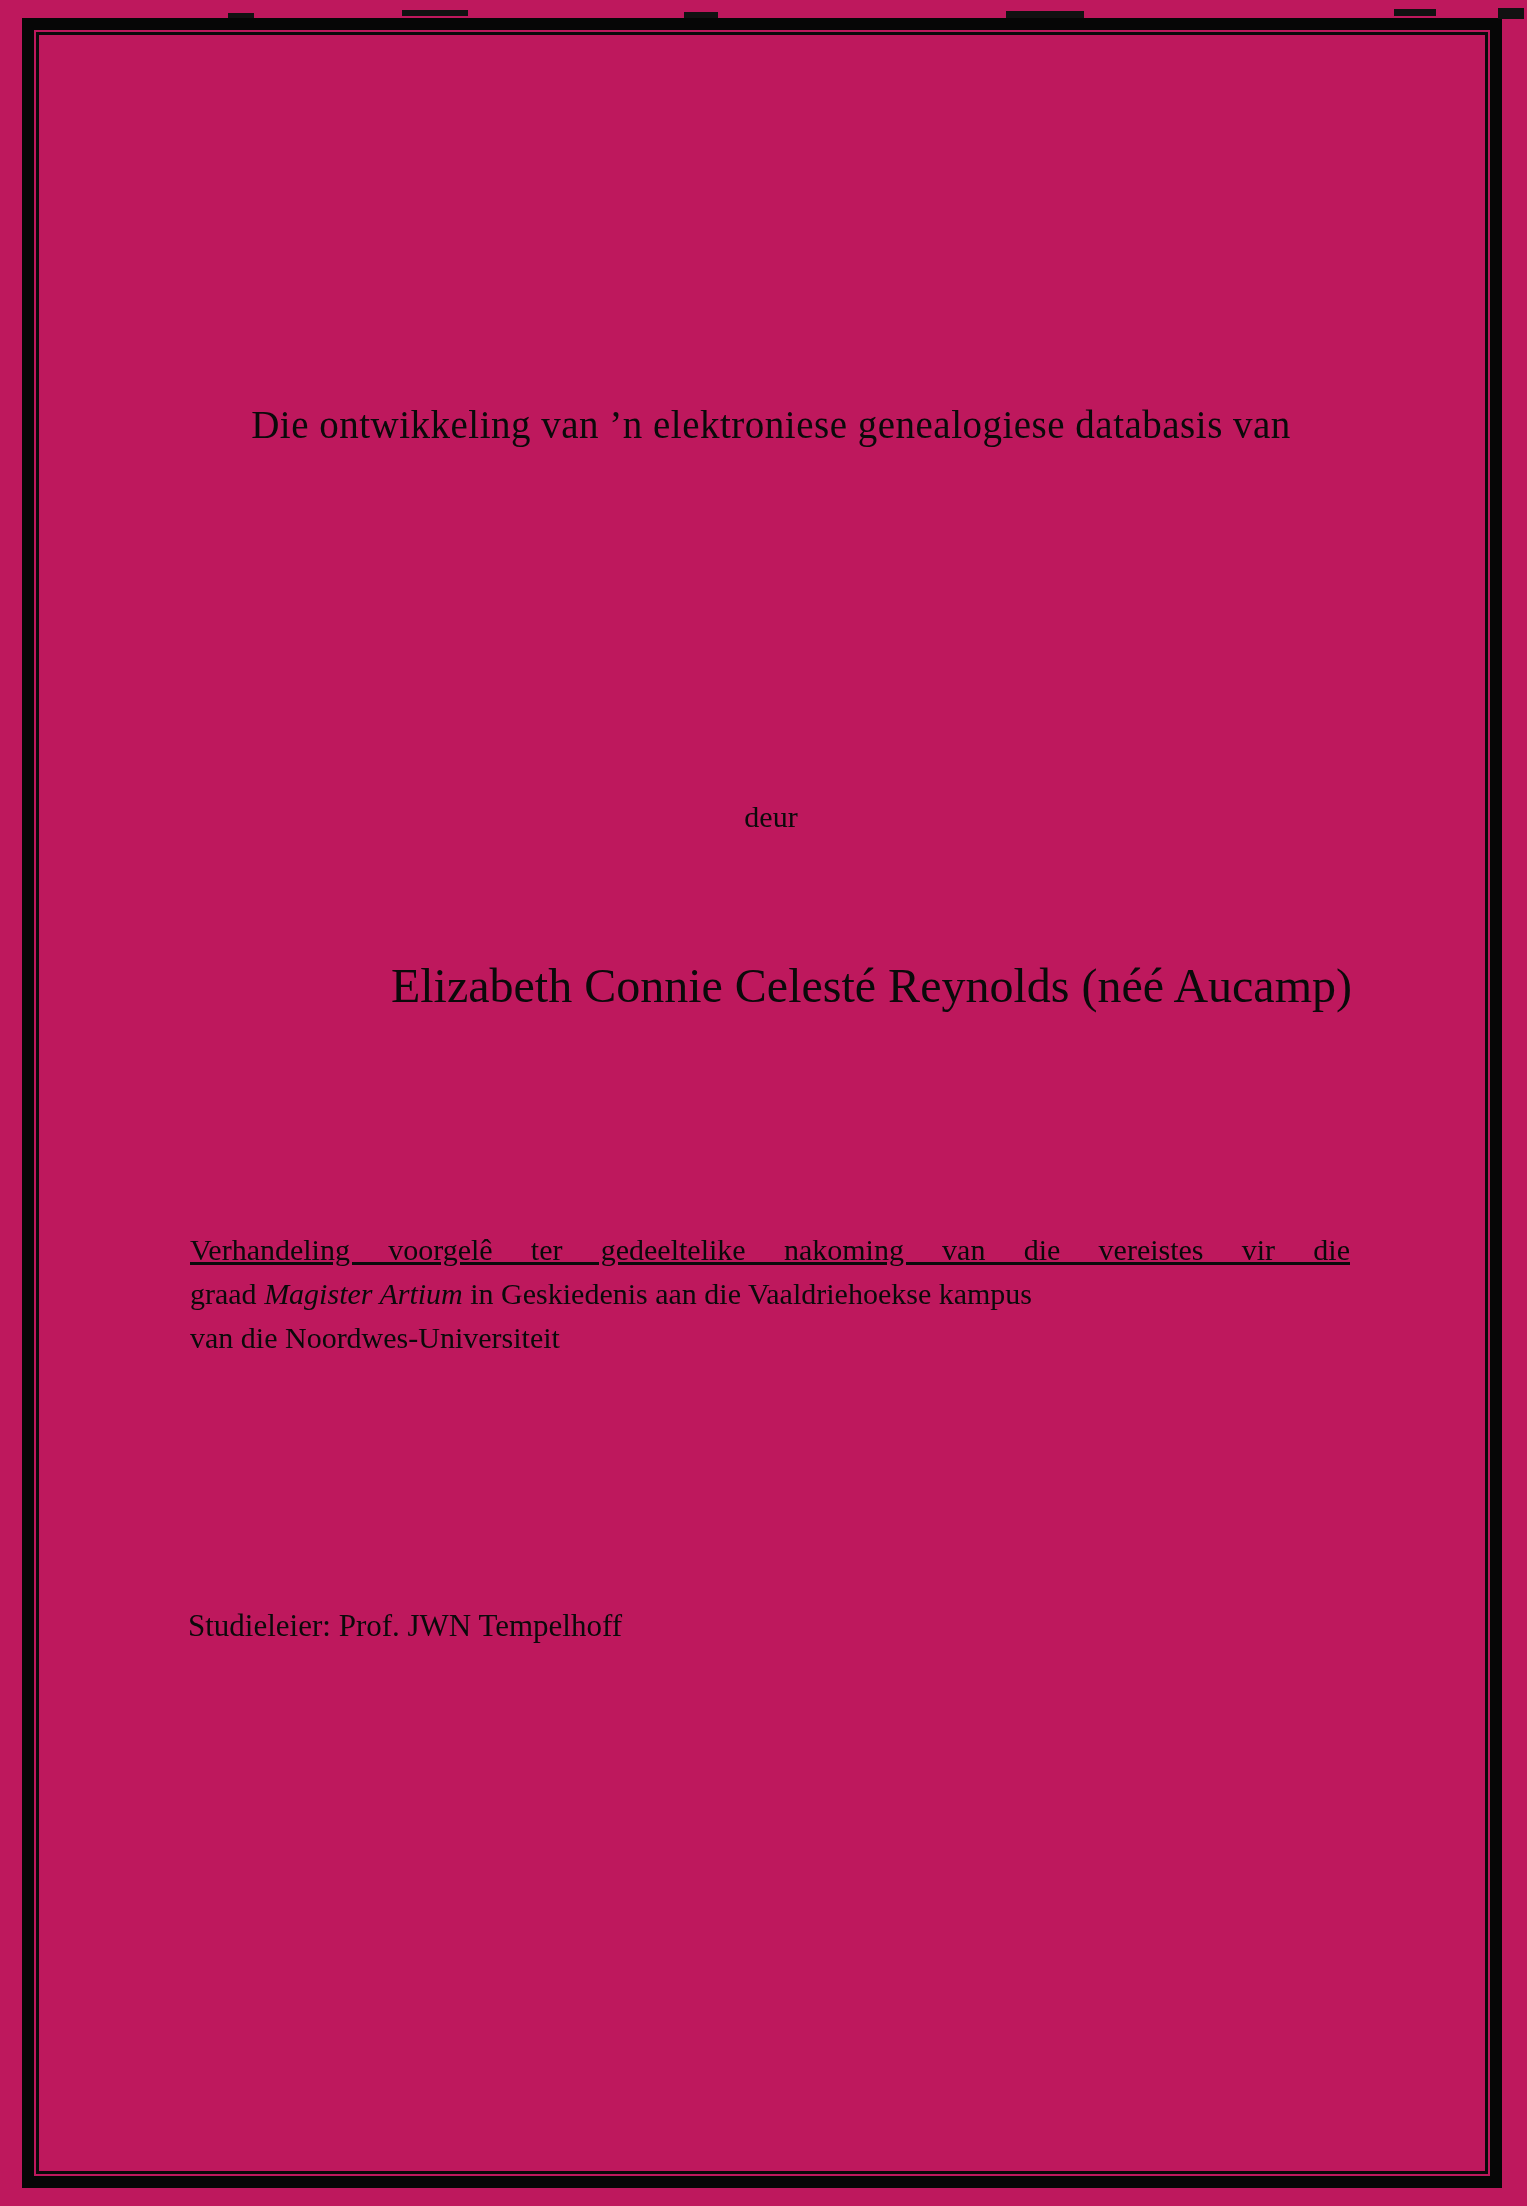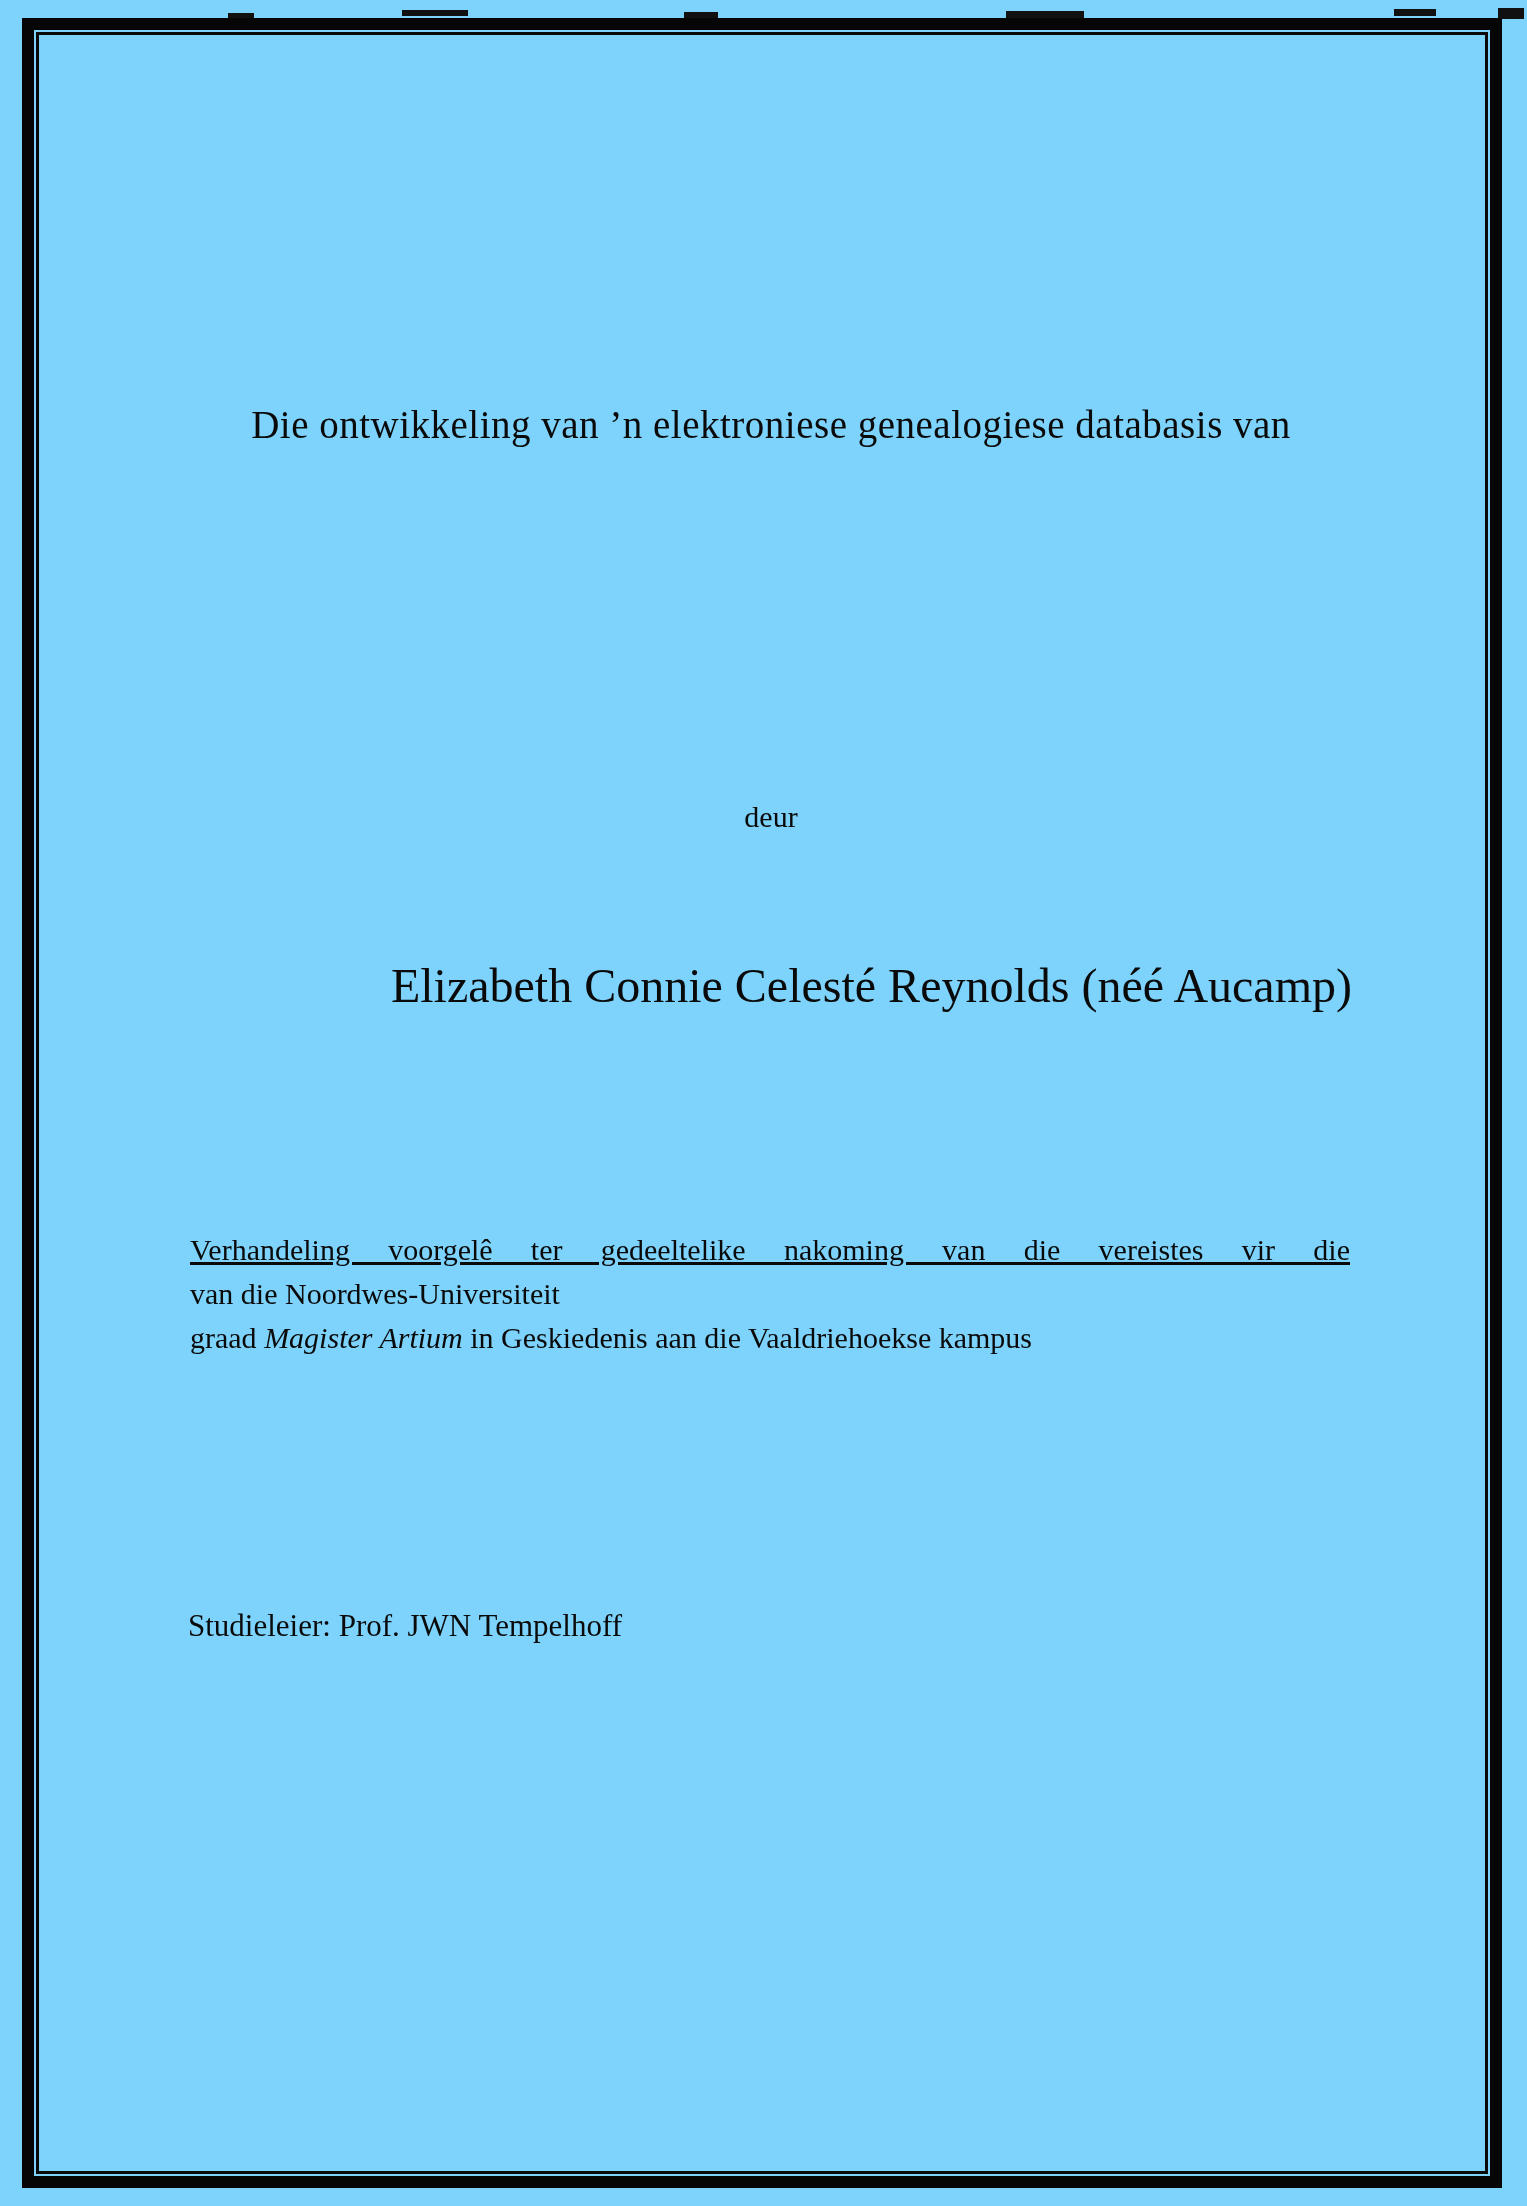--- a/index.html
+++ b/index.html
@@ -4,21 +4,21 @@
 <style>
   html, body {
     margin: 0;
     padding: 0;
     background: #ffffff;
   }
   .page {
     position: relative;
     width: 1527px;
     height: 2206px;
-    background: #7dd3fc;
+    background: #be185d;
     overflow: hidden;
     font-family: "Liberation Serif", serif;
     color: #0a0a0a;
   }
   
   .frame-outer {
     position: absolute;
     left: 22px; top: 18px;
     width: 1480px; height: 2170px;
     border: 12px solid #060606;
@@ -123,22 +123,22 @@
   <div class="title-block">
     <div>Die ontwikkeling van ’n elektroniese genealogiese databasis van</div>
   </div>
 
   <div class="byline">deur</div>
 
   <div class="author">Elizabeth Connie Celesté Reynolds (néé Aucamp)</div>
 
   <div class="thesis-statement">
     <div class="just">Verhandeling voorgelê ter gedeeltelike nakoming van die vereistes vir die</div>
+    <div><span>graad </span><i>Magister Artium</i><span> in Geskiedenis aan die Vaaldriehoekse kampus</span></div>
     <div>van die Noordwes-Universiteit</div>
-    <div><span>graad </span><i>Magister Artium</i><span> in Geskiedenis aan die Vaaldriehoekse kampus</span></div>
   </div>
 
   <div class="supervisor-block">
     <div>Studieleier: Prof. JWN Tempelhoff</div>
   </div>
 
 
 </div>
 
 </body></html>

